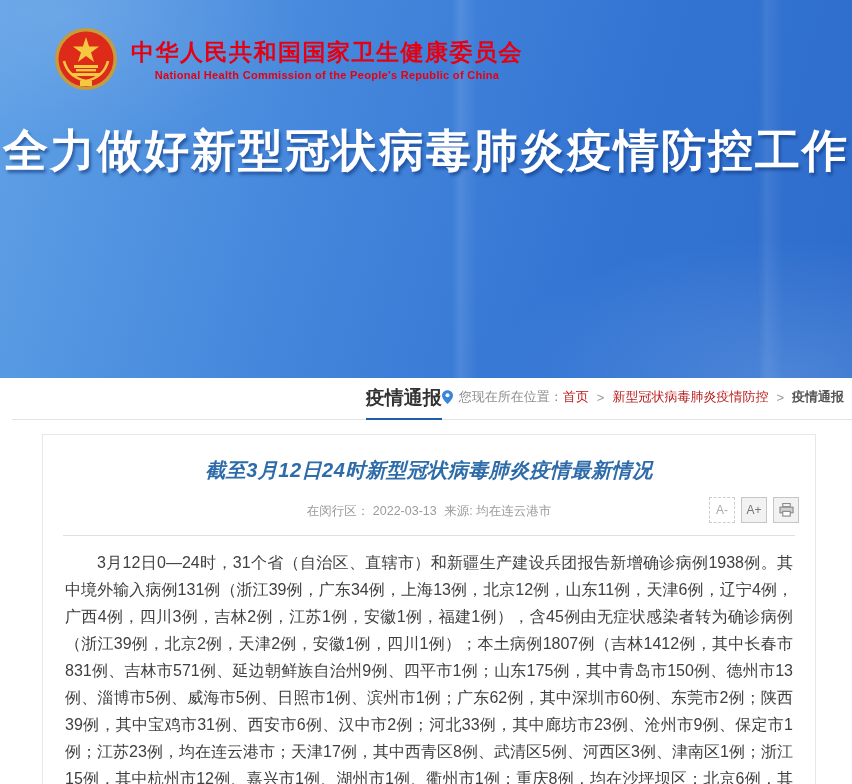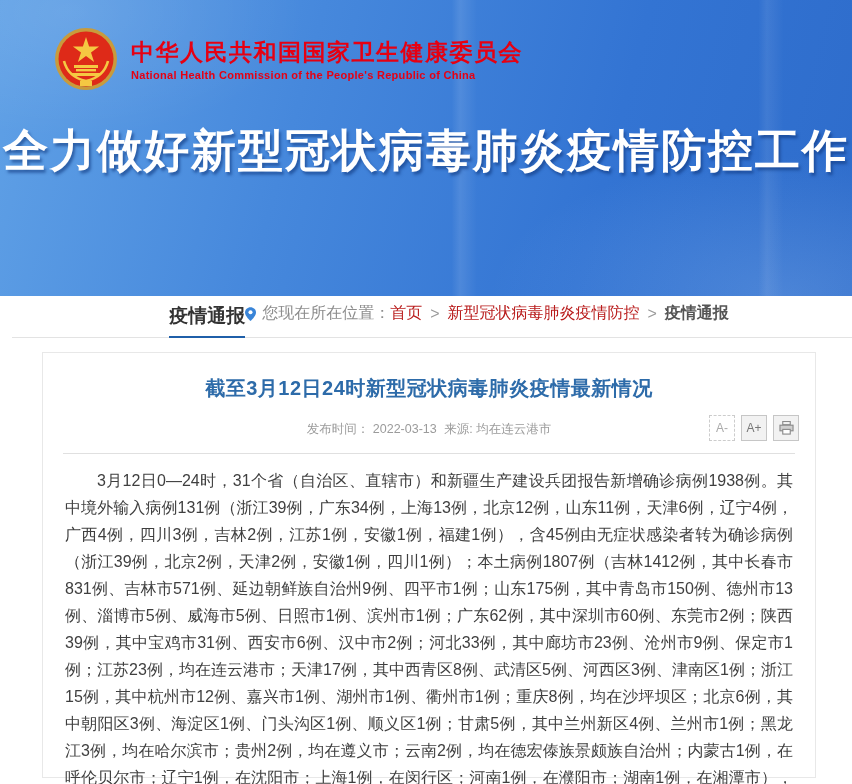--- a/index.html
+++ b/index.html
@@ -6,21 +6,21 @@
   html, body {
     width: 852px; height: 784px;
     overflow: hidden;
     background: #ffffff;
     font-family: "Liberation Sans", "DejaVu Sans", sans-serif;
   }
 
   
   .banner {
     position: relative;
-    width: 852px; height: 296px;
+    width: 852px; height: 378px;
     background: linear-gradient(105deg, #60a1e6 0%, #4688dc 35%, #3374d3 70%, #2e6ccb 100%);
     overflow: hidden;
   }
   .banner::before { 
     content: "";
     position: absolute; inset: 0;
     background:
       linear-gradient(90deg, transparent 53%, rgba(255,255,255,0.10) 54%, transparent 56%),
       linear-gradient(90deg, transparent 89%, rgba(255,255,255,0.08) 90%, transparent 92%),
       radial-gradient(ellipse 340px 180px at 8% 4%, rgba(255,255,255,0.10), transparent 70%),
@@ -31,52 +31,52 @@
     position: relative;
     display: flex; align-items: center;
     padding: 27px 0 0 54px;
   }
   .emblem { width: 64px; height: 64px; flex: 0 0 64px; }
   .org-names { margin-left: 13px; }
   .org-cn {
     color: #e60012; font-size: 23px; font-weight: bold; letter-spacing: 1.5px;
   }
   .org-en {
-    color: #e60012; font-size: 11px; font-weight: bold; margin-top: 1px; letter-spacing: 0.3px;
+    color: #e60012; font-size: 11px; font-weight: bold; margin-top: 1px; letter-spacing: 0.3px; text-align: center;
   }
   .slogan {
     position: relative;
     margin-top: 30px;
     text-align: center;
     color: #ffffff;
     font-size: 45px;
     font-weight: bold;
     letter-spacing: 2px;
     text-shadow: 2px 3px 3px rgba(15,55,125,0.6);
   }
 
   
   .section-bar {
-    display: flex; justify-content: center; align-items: flex-end;
+    display: flex; justify-content: flex-end; align-items: flex-end;
     height: 42px;
     padding: 0 8px 0 42px;
     border-bottom: 1px solid #e3e3e3;
     margin-left: 12px;
   }
   .section-title-wrap { margin-bottom: -1px; }
   .section-title {
     display: inline-block;
     font-size: 19px; font-weight: bold; color: #333333;
     padding-bottom: 7px;
     border-bottom: 2px solid #1f5fa9;
     cursor: pointer;
   }
   .breadcrumb {
     display: flex; align-items: center;
-    font-size: 16px; color: #8d8d8d;
+    font-size: 13px; color: #8d8d8d;
     margin-bottom: 13px;
     white-space: nowrap;
   }
   .breadcrumb .pin { width: 11px; height: 14px; margin-right: 6px; }
   .breadcrumb a { color: #b91c1c; text-decoration: none; cursor: pointer; }
   .breadcrumb .sep { margin: 0 8px; color: #9a9a9a; }
   .breadcrumb .current { color: #555555; font-weight: bold; }
 
   
   .article-box {
@@ -86,20 +86,21 @@
     border: 1px solid #e8e8e8;
     background: #ffffff;
   }
   .article-title {
     margin: 22px 30px 12px;
     text-align: center;
     color: #2d6ba9;
     font-size: 20px;
     font-weight: bold;
     letter-spacing: 0.5px;
+    font-style: italic;
   }
   .meta-row {
     position: relative;
     height: 30px; line-height: 30px;
     text-align: center;
     color: #9b9b9b; font-size: 12.5px;
   }
   .meta-text .gap { margin-left: 4px; }
   .tools {
     position: absolute; right: 16px; top: 1px;
@@ -171,21 +172,21 @@
     <span class="sep">&gt;</span>
     <span class="current">疫情通报</span>
   </div>
 </div>
 
 <div class="article-box">
   <h1 class="article-title">截至3月12日24时新型冠状病毒肺炎疫情最新情况</h1>
 
   <div class="meta-row">
     <span class="meta-text">
-      <span>发布时间：</span>
+      <span>在闵行区：</span>
       <span>2022-03-13</span>
       <span class="gap">来源:</span>
       <span>均在连云港市</span>
     </span>
     <span class="tools">
       <button class="btn-font-minus">A-</button>
       <button class="btn-font-plus">A+</button>
       <button class="btn-print">
         <svg viewBox="0 0 16 15">
           <rect x="4" y="0.5" width="8" height="3.5" fill="none" stroke="#8a8a8a" stroke-width="1.2"></rect>

